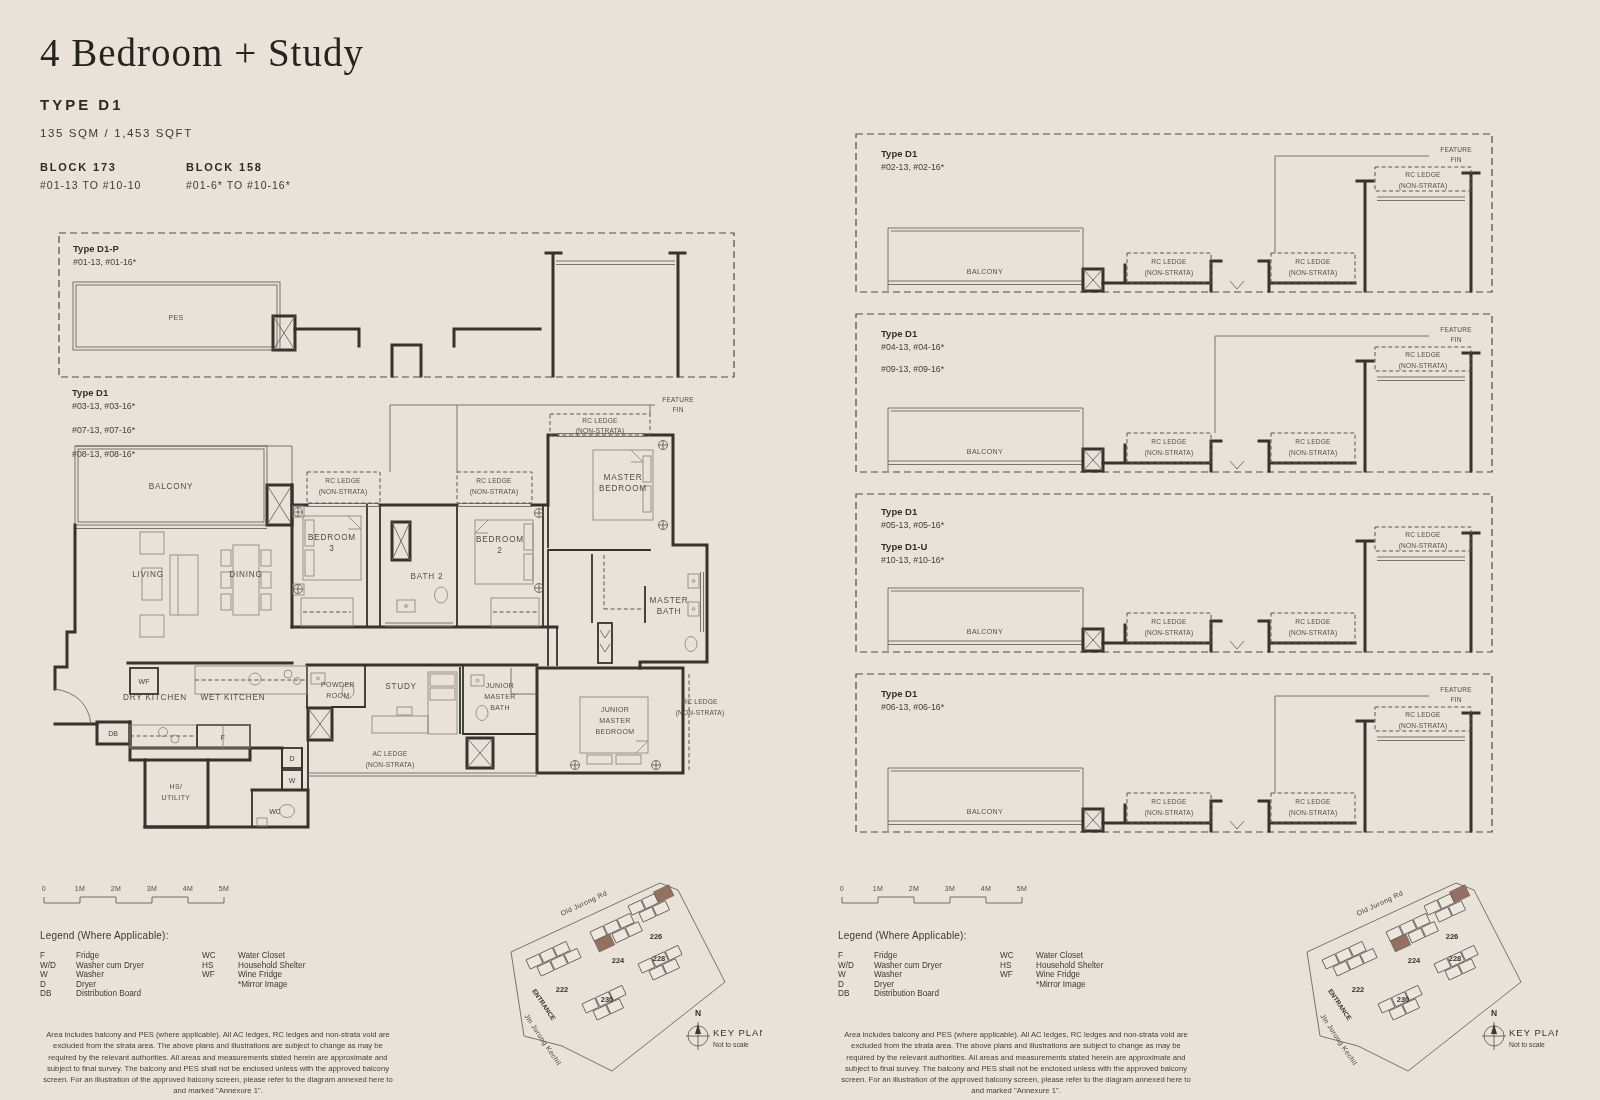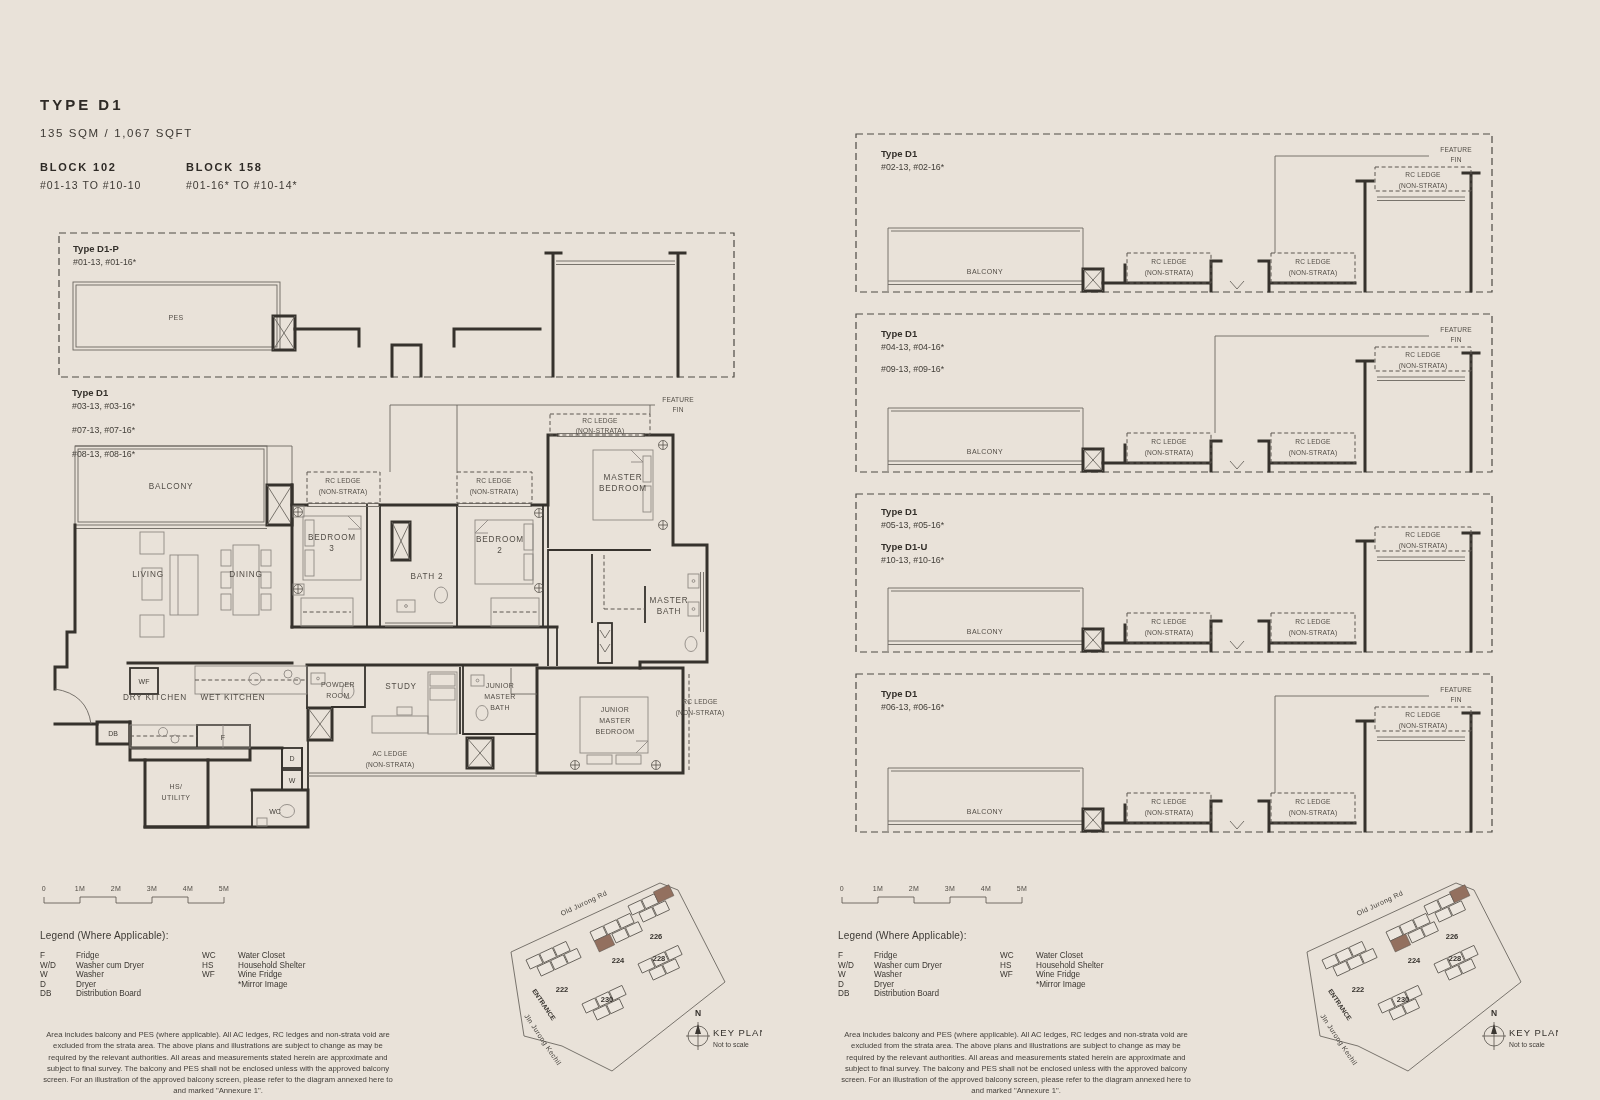--- a/index.html
+++ b/index.html
@@ -42,29 +42,30 @@
   .lcol1{width:162px;}
   .lrow{display:flex;font-size:8.2px;line-height:9.6px;color:#3c3833;}
   .labbr{width:36px;flex:none;}
   .disclaimer{font-size:7.7px;line-height:11.3px;color:#45413c;margin-top:30px;width:356px;text-align:center;}
 </style>
 </head>
 <body>
 
 <div class="sheet">
 
+  <h1 class="title abs" style="left:40px;top:30px;">4 Bedroom + Study</h1>
   <div class="type-label abs" style="left:40px;top:96px;">TYPE D1</div>
-  <div class="area-label abs" style="left:40px;top:120px;">135 SQM / 1,067 SQFT</div>
+  <div class="area-label abs" style="left:40px;top:120px;">135 SQM / 1,453 SQFT</div>
   <div class="abs" style="left:40px;top:161px;">
-    <div class="block-name">BLOCK 102</div>
+    <div class="block-name">BLOCK 173</div>
     <div class="block-units">#01-13 TO #10-10</div>
   </div>
   <div class="abs" style="left:186px;top:161px;">
     <div class="block-name">BLOCK 158</div>
-    <div class="block-units">#01-16* TO #10-14*</div>
+    <div class="block-units">#01-6* TO #10-16*</div>
   </div>
 
   <svg class="abs" style="left:58px;top:232px;" width="677" height="146" viewBox="0 0 677 146">
     <rect x="1" y="1" width="675" height="144" class="dshb"></rect>
     <text x="15" y="20" class="tb">Type D1-P</text>
     <text x="15" y="33" class="tu">#01-13, #01-16*</text>
     <g>
       <rect x="15" y="50" width="207" height="68" class="wt"></rect>
       <rect x="18" y="53" width="201" height="62" class="wt"></rect>
       <rect x="215" y="84" width="22" height="34" class="wl"></rect>

